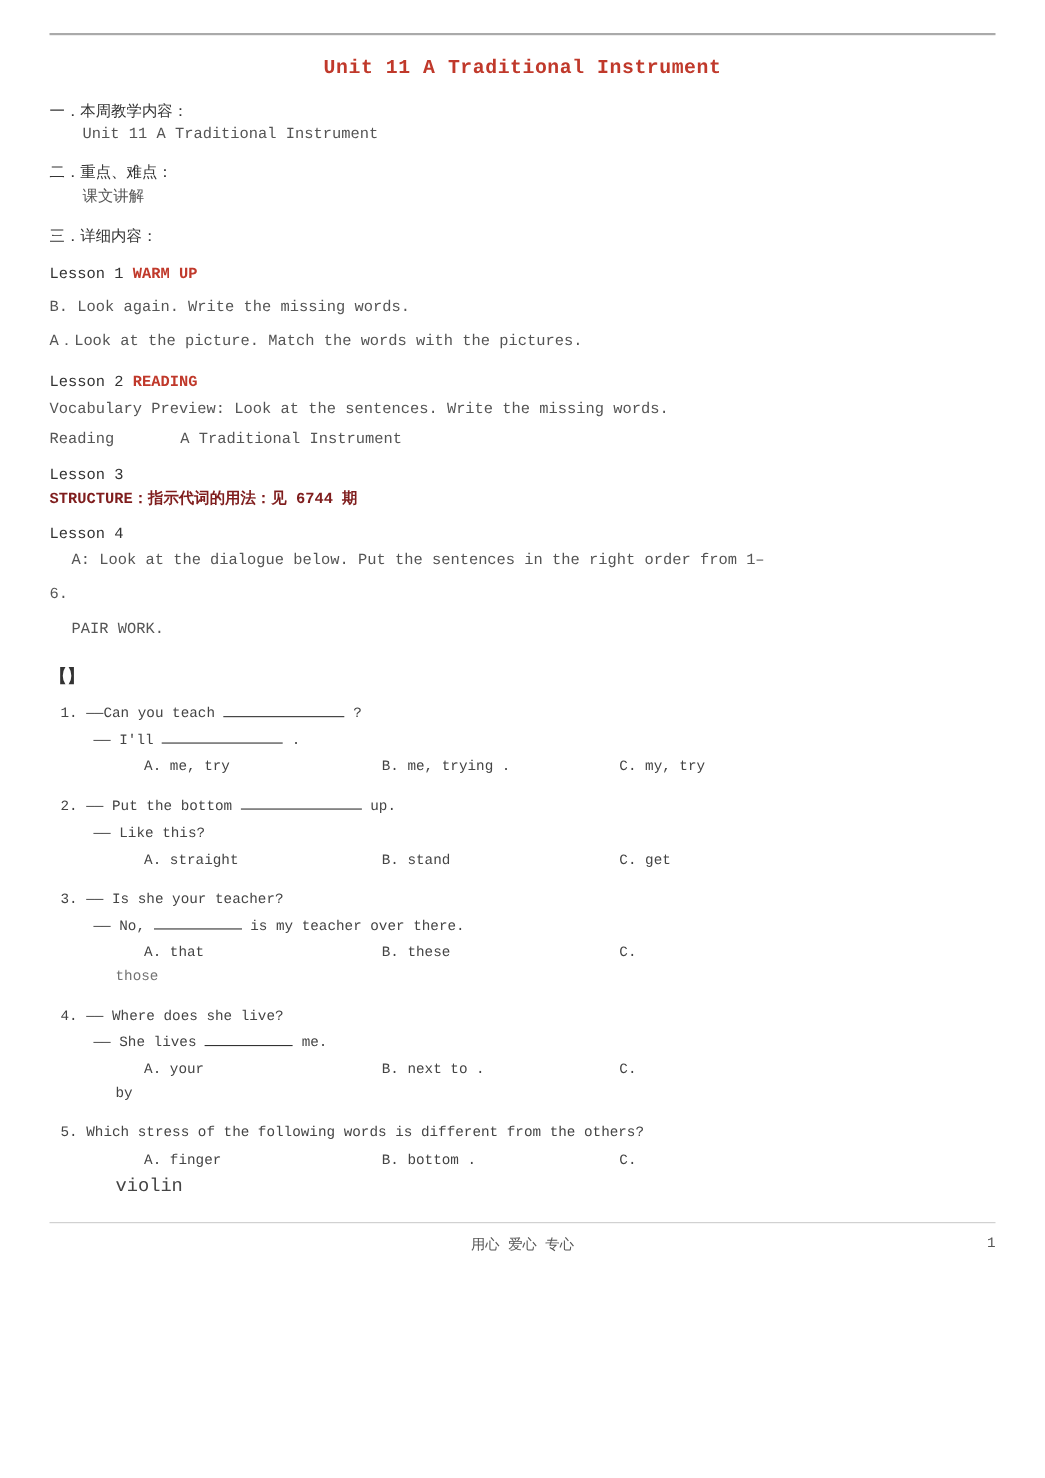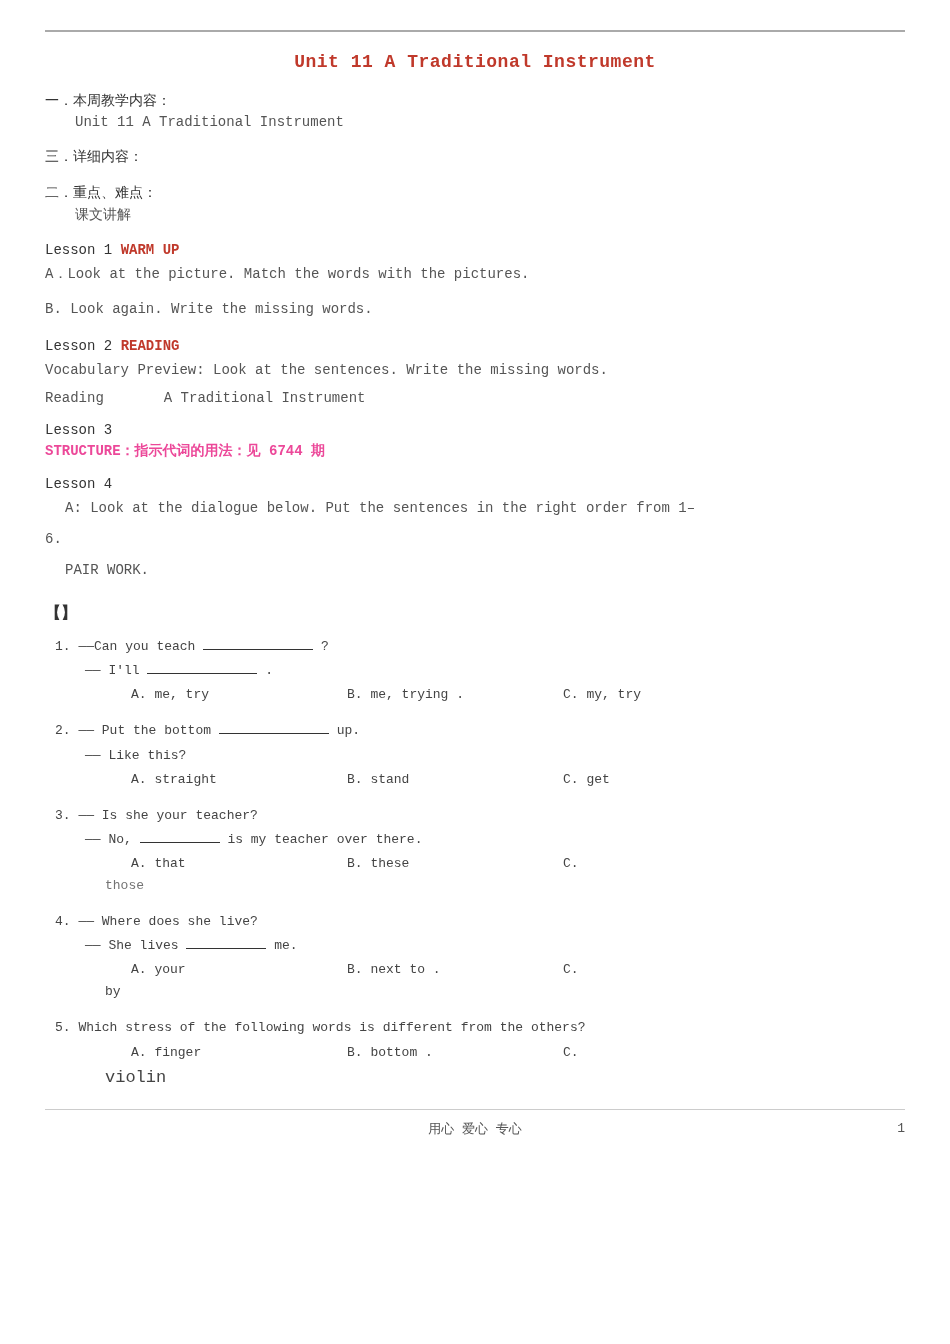--- a/index.html
+++ b/index.html
@@ -68,21 +68,21 @@
       color: #c0392b;
       font-weight: bold;
     }
 
     .reading-highlight {
       color: #c0392b;
       font-weight: bold;
     }
 
     .structure-highlight {
-      color: #ec4899;
+      color: #7f1d1d;
       font-weight: bold;
     }
 
     .lesson-item {
       margin-bottom: 16px;
     }
 
     .lesson-text {
       font-size: 14px;
       color: #555;
@@ -194,34 +194,34 @@
   <div class="top-line"></div>
 
   <div class="page-title">Unit 11 A Traditional Instrument</div>
 
   <div class="section">
     <div class="section-header">一．本周教学内容：</div>
     <div class="section-content">Unit 11 A Traditional Instrument</div>
   </div>
 
   <div class="section">
-    <div class="section-header">三．详细内容：</div>
-  </div>
-
-  <div class="section">
     <div class="section-header">二．重点、难点：</div>
     <div class="section-content">课文讲解</div>
+  </div>
+
+  <div class="section">
+    <div class="section-header">三．详细内容：</div>
   </div>
 
   <div class="lesson-item">
     <div class="lesson-label">
       <span>Lesson 1 </span><span class="warm-up-highlight">WARM UP</span>
     </div>
+    <div class="lesson-text" style="margin-top:10px;">B. Look again. Write the missing words.</div>
     <div class="lesson-text">A．Look at the picture. Match the words with the pictures.</div>
-    <div class="lesson-text" style="margin-top:10px;">B. Look again. Write the missing words.</div>
   </div>
 
   <div class="lesson-item">
     <div class="lesson-label">
       <span>Lesson 2 </span><span class="reading-highlight">READING</span>
     </div>
     <div class="lesson-text">Vocabulary Preview: Look at the sentences. Write the missing words.</div>
     <div class="reading-title-row">
       <span>Reading</span>
       <span>A Traditional Instrument</span>

